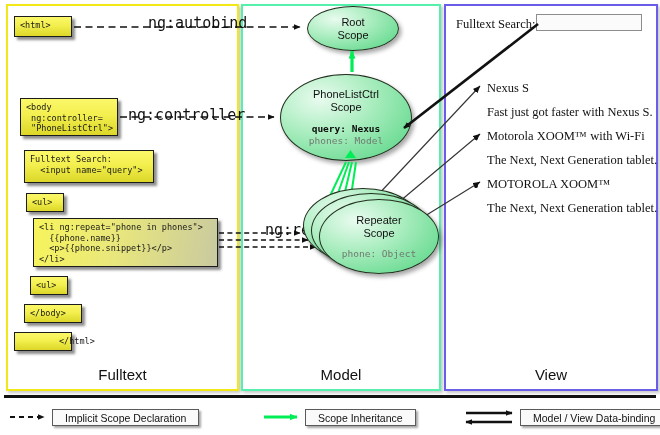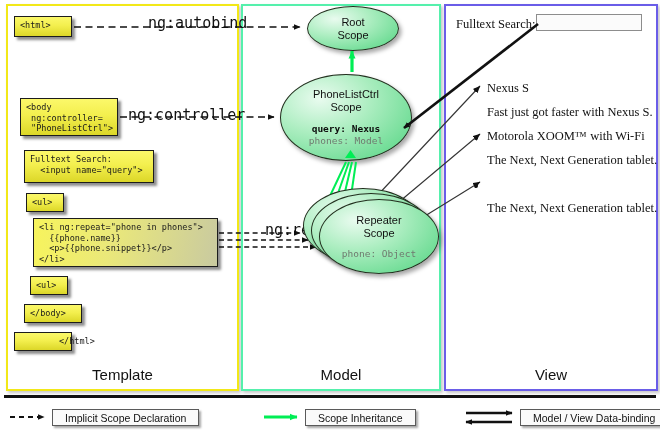--- a/index.html
+++ b/index.html
@@ -87,21 +87,21 @@
   #lg-3{left:520px;top:409px;}
 
   svg.overlay{position:absolute;left:0;top:0;width:660px;height:435px;pointer-events:none;}
 </style>
 </head>
 <body>
 
 <div class="stage">
 
   <div class="panel" id="panel-template">
-    <div class="panel-label">Template</div>
+    <div class="panel-label">Fulltext</div>
   </div>
   <div class="panel" id="panel-model">
     <div class="panel-label">Model</div>
   </div>
   <div class="panel" id="panel-view">
     <div class="panel-label">View</div>
   </div>
 
   <div class="codebox" id="box-body">&lt;body
  ng:controller=
@@ -146,20 +146,21 @@
 
   <div class="view-bullet" id="v-b1"></div>
   <div class="view-item" id="v-t1">Nexus S</div>
   <div class="view-item" id="v-d1">Fast just got faster with Nexus S.</div>
 
   <div class="view-bullet" id="v-b2"></div>
   <div class="view-item" id="v-t2">Motorola XOOM™  with Wi-Fi</div>
   <div class="view-item" id="v-d2">The Next, Next Generation tablet.</div>
 
   <div class="view-bullet" id="v-b3"></div>
+  <div class="view-item" id="v-t3">MOTOROLA XOOM™</div>
   <div class="view-item" id="v-d3">The Next, Next Generation tablet.</div>
 
   <svg class="overlay">
     <defs>
       <marker id="ah-black" markerWidth="7" markerHeight="7" refX="6" refY="3.1" orient="auto" markerUnits="userSpaceOnUse">
         <path d="M0,0.3 L6.6,3.1 L0,5.9 z" fill="#111"></path>
       </marker>
       <marker id="ah-thin" markerWidth="8" markerHeight="8" refX="7" refY="3.4" orient="auto" markerUnits="userSpaceOnUse">
         <path d="M0,0.4 L7.4,3.4 L0,6.4 z" fill="#111"></path>
       </marker>

